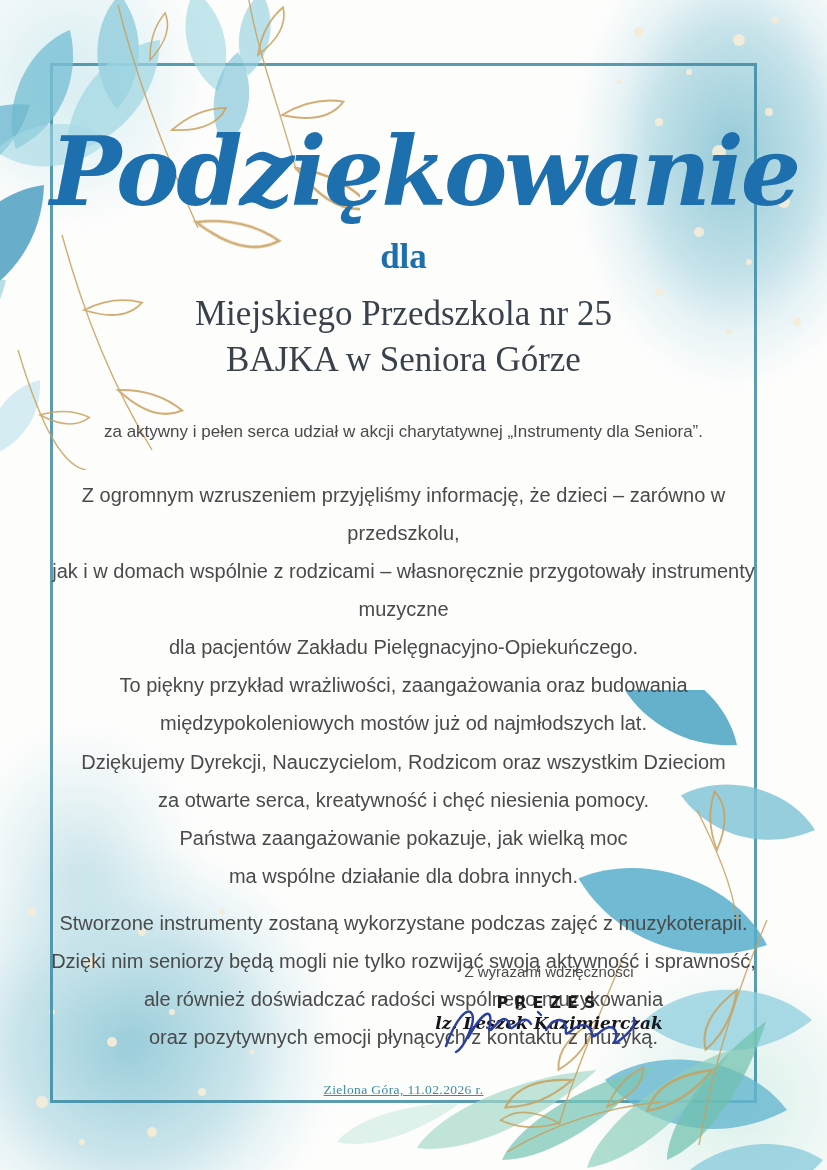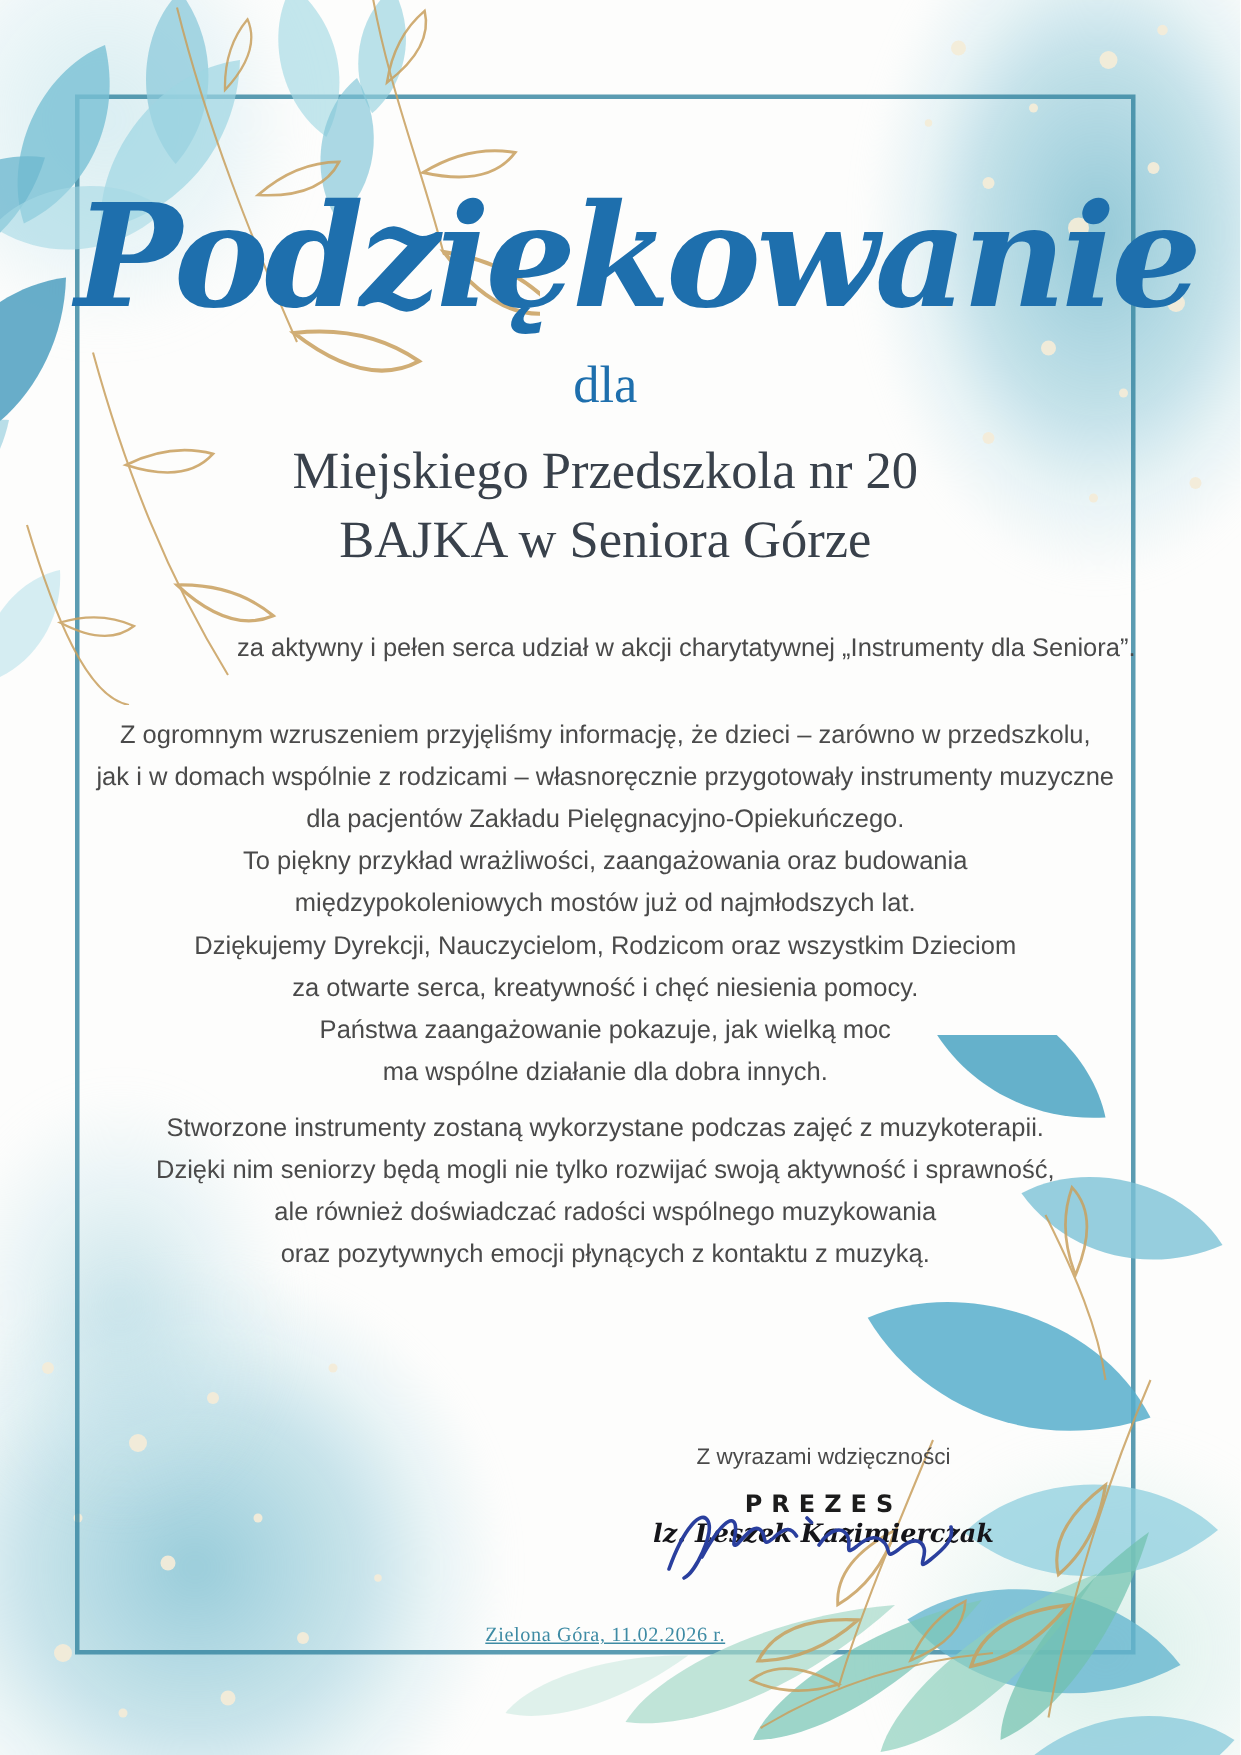--- a/index.html
+++ b/index.html
@@ -33,30 +33,30 @@
     pointer-events:none;
   }
   
   .deco { position:absolute; pointer-events:none; }
   .deco-tl { left:0; top:0; }
   .deco-br { right:0; bottom:0; }
   .dots-tr { right:0; top:0; }
   .dots-bl { left:0; bottom:0; }
   
   .content { position:absolute; left:50px; top:63px; width:707px; text-align:center; }
-  .serif { font-family:"Liberation Serif", serif; }
+  .serif { font-family:"Liberation Serif", serif;font-weight:bold; }
   .title {
     margin:46px 0 0 0; font-family:"DejaVu Serif", serif; font-style:italic; font-weight:700;
     font-size:95px; line-height:1.32; color:#1e6fad; letter-spacing:-3px;
   }
   .preposition { margin-top:2px; font-size:35px; color:#1e6fad; line-height:1.2; }
   .recipient { margin-top:13px; font-family:"Liberation Serif", serif; font-size:35px;
     line-height:46px; color:#39414b; }
-  .intro { margin:30px 0 0 0; font-size:17px; line-height:38px; color:#4a4a4a;text-align:right; }
-  .para { margin:25px 0 0 0; font-size:17px; line-height:28px; color:#4a4a4a; white-space:pre-line; }
+  .intro { margin:30px 0 0 0; font-size:17px; line-height:38px; color:#4a4a4a; }
+  .para { margin:25px 0 0 0; font-size:20px; line-height:38px; color:#4a4a4a; white-space:pre-line; }
   .para + .para { margin-top:1px; }
   .para:last-of-type { margin-top:9px; }
   
   .sig-block { position:absolute; left:424px; top:963px; width:250px; text-align:center; }
   .closing { font-size:15px; color:#4a4a4a; }
   .stamp-role { margin-top:13px; font-family:"DejaVu Sans", sans-serif; font-weight:800;
     font-size:16px; letter-spacing:6px; color:#1c1c1c; }
   .stamp-name { margin-top:1px; font-family:"DejaVu Serif", serif; font-style:italic;
     font-weight:700; font-size:17px; color:#15151a; }
   .signature-ink { position:absolute; left:14px; top:33px; }
@@ -171,21 +171,21 @@
       <use href="#goldLeafShape" transform="translate(445 380) rotate(180) scale(1.7)"></use>
       <use href="#goldLeafShape" transform="translate(450 160) rotate(-60) scale(1.3)"></use>
       <use href="#goldLeafShape" transform="translate(340 417) rotate(-15) scale(1.2)"></use>
     </g>
   </svg>
 
   <div class="content">
     <h1 class="title">Podziękowanie</h1>
     <div class="preposition serif">dla</div>
     <div class="recipient">
-      <div>Miejskiego Przedszkola nr 20</div>
+      <div>Miejskiego Przedszkola nr 25</div>
       <div>BAJKA w Seniora Górze</div>
     </div>
     <p class="intro">za aktywny i pełen serca udział w akcji charytatywnej „Instrumenty dla Seniora”.</p>
     <p class="para">Z ogromnym wzruszeniem przyjęliśmy informację, że dzieci – zarówno w przedszkolu,
 jak i w domach wspólnie z rodzicami – własnoręcznie przygotowały instrumenty muzyczne
 dla pacjentów Zakładu Pielęgnacyjno-Opiekuńczego.
 To piękny przykład wrażliwości, zaangażowania oraz budowania
 międzypokoleniowych mostów już od najmłodszych lat.</p>
     <p class="para">Dziękujemy Dyrekcji, Nauczycielom, Rodzicom oraz wszystkim Dzieciom
 za otwarte serca, kreatywność i chęć niesienia pomocy.

